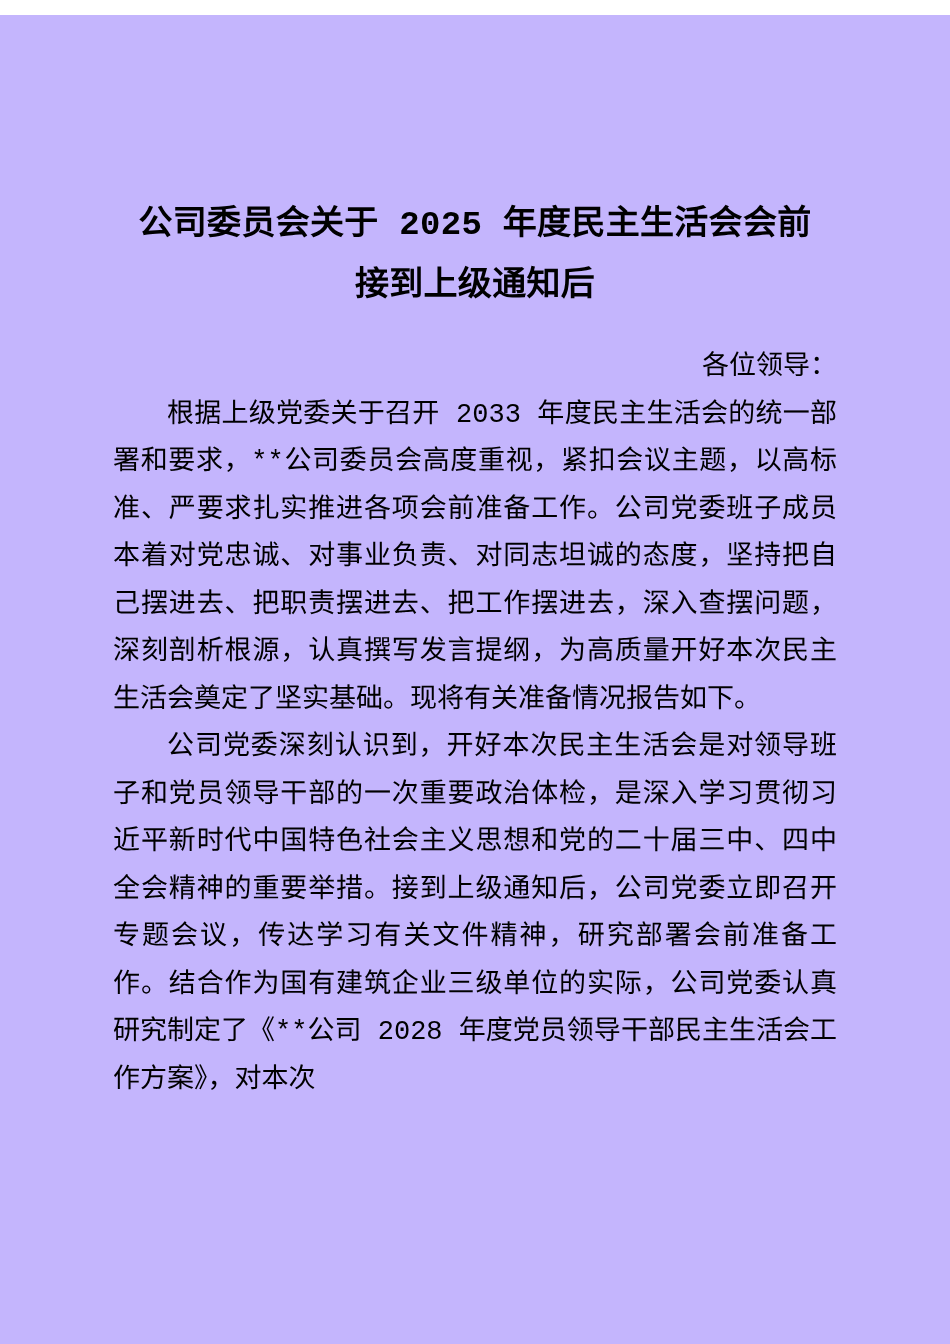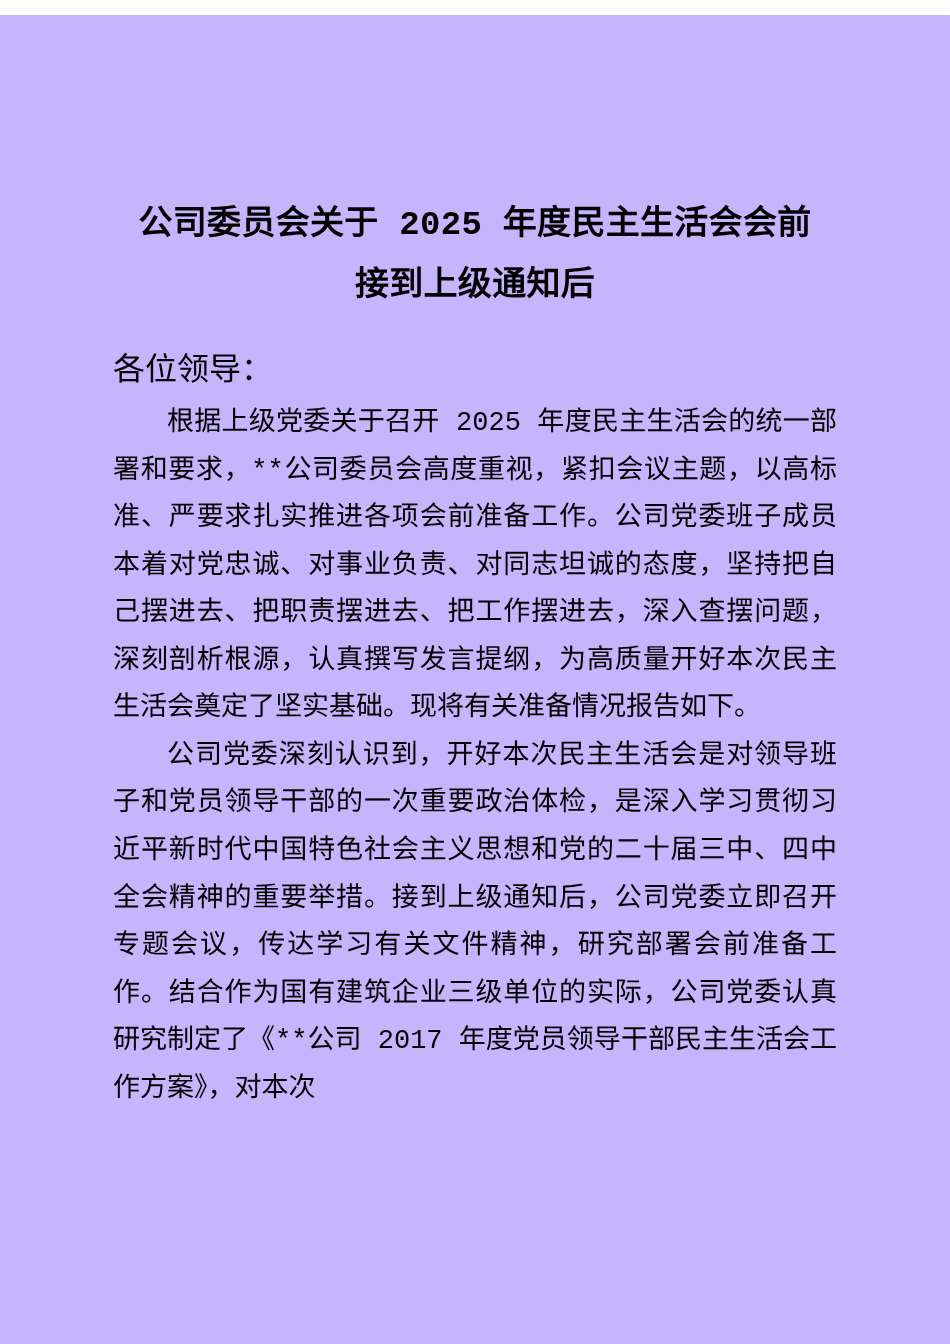--- a/index.html
+++ b/index.html
@@ -37,24 +37,24 @@
     line-height: 1.78;
     text-align: center;
     letter-spacing: 0.3px;
     word-break: break-all;
   }
 
   
   .salutation {
     margin: 0;
     padding-top: 28px;
-    font-size: 32px;
+    font-size: 27px;
     font-weight: 400;
     line-height: 1.76;
-    text-align: left;
+    text-align: right;
     word-break: break-all;
   }
 
   
   .body-para {
     margin: 0;
     font-size: 27px;
     font-weight: 400;
     line-height: 1.76;
     text-align: justify;
@@ -81,19 +81,19 @@
   <div class="content">
 
     <h1 class="doc-title">
       <span>公司委员会关于 2025 年度民主生活会会前</span>
       <br>
       <span>接到上级通知后</span>
     </h1>
 
     <p class="salutation">各位领导：</p>
 
-    <p class="body-para">根据上级党委关于召开 2025 年度民主生活会的统一部署和要求，**公司委员会高度重视，紧扣会议主题，以高标准、严要求扎实推进各项会前准备工作。公司党委班子成员本着对党忠诚、对事业负责、对同志坦诚的态度，坚持把自己摆进去、把职责摆进去、把工作摆进去，深入查摆问题，深刻剖析根源，认真撰写发言提纲，为高质量开好本次民主生活会奠定了坚实基础。现将有关准备情况报告如下。</p>
+    <p class="body-para">根据上级党委关于召开 2033 年度民主生活会的统一部署和要求，**公司委员会高度重视，紧扣会议主题，以高标准、严要求扎实推进各项会前准备工作。公司党委班子成员本着对党忠诚、对事业负责、对同志坦诚的态度，坚持把自己摆进去、把职责摆进去、把工作摆进去，深入查摆问题，深刻剖析根源，认真撰写发言提纲，为高质量开好本次民主生活会奠定了坚实基础。现将有关准备情况报告如下。</p>
 
 
-    <p class="body-para">公司党委深刻认识到，开好本次民主生活会是对领导班子和党员领导干部的一次重要政治体检，是深入学习贯彻习近平新时代中国特色社会主义思想和党的二十届三中、四中全会精神的重要举措。接到上级通知后，公司党委立即召开专题会议，传达学习有关文件精神，研究部署会前准备工作。结合作为国有建筑企业三级单位的实际，公司党委认真研究制定了《**公司 2017 年度党员领导干部民主生活会工作方案》，对本次</p>
+    <p class="body-para">公司党委深刻认识到，开好本次民主生活会是对领导班子和党员领导干部的一次重要政治体检，是深入学习贯彻习近平新时代中国特色社会主义思想和党的二十届三中、四中全会精神的重要举措。接到上级通知后，公司党委立即召开专题会议，传达学习有关文件精神，研究部署会前准备工作。结合作为国有建筑企业三级单位的实际，公司党委认真研究制定了《**公司 2028 年度党员领导干部民主生活会工作方案》，对本次</p>
 
   </div>
 </div>
 
 </body></html>

